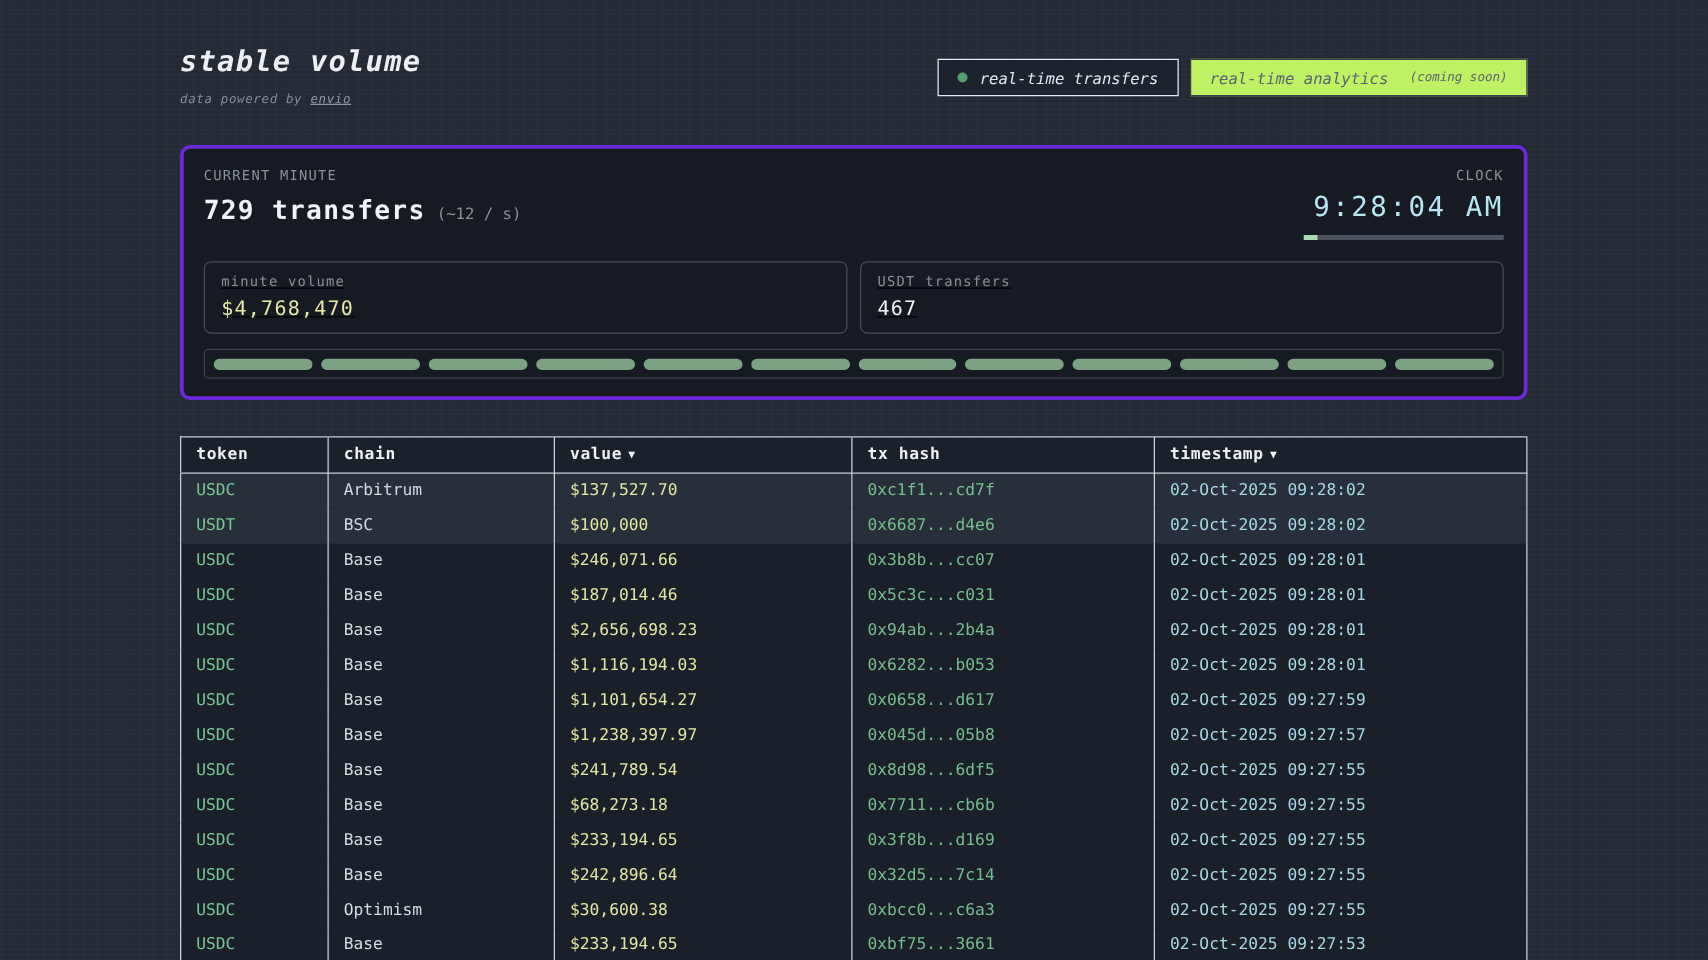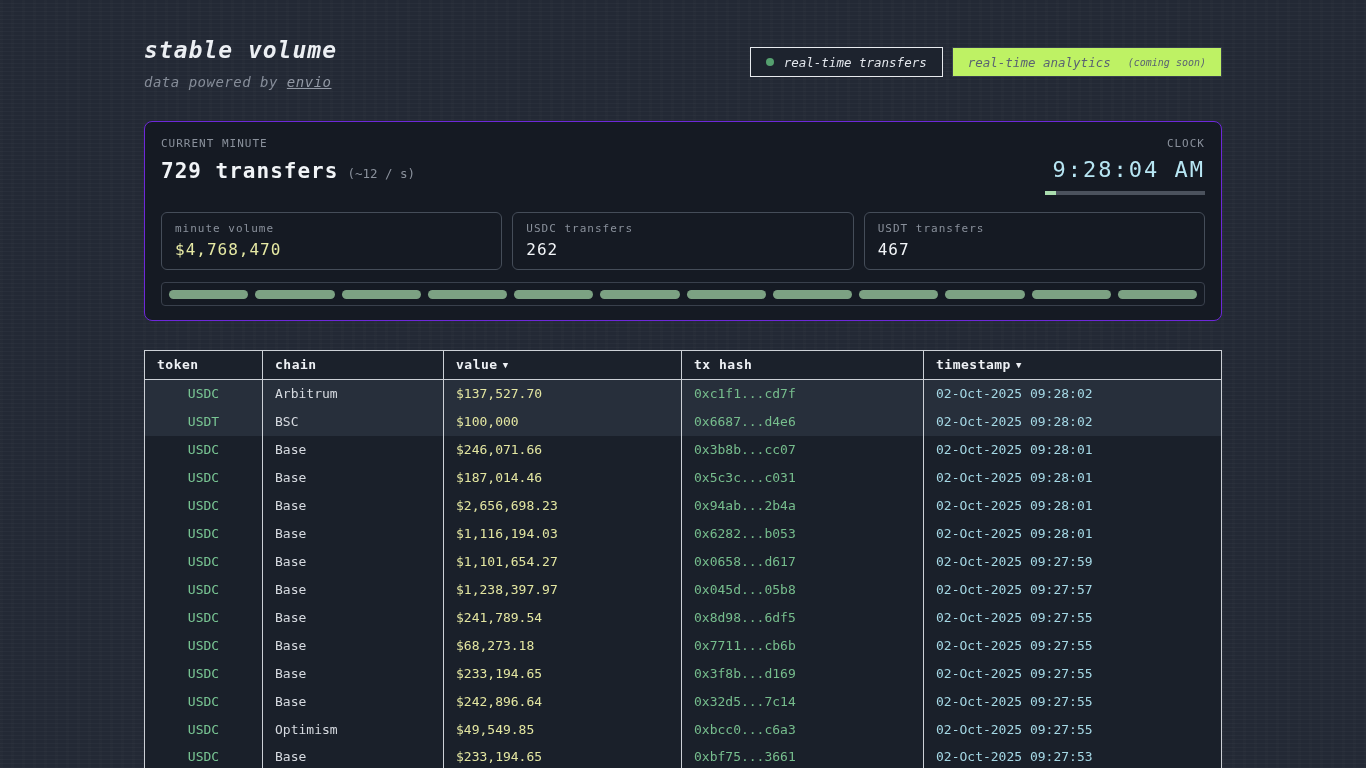--- a/index.html
+++ b/index.html
@@ -34,21 +34,21 @@
     font-style: italic;
   }
   .title {
     font-size: 23px;
     font-weight: bold;
     color: #eceff3;
     letter-spacing: 1px;
   }
   .subtitle {
     margin-top: 11px;
-    font-size: 14px;
+    font-size: 10px;
     color: #868d99;
     letter-spacing: 0.5px;
   }
   .subtitle a {
     color: #9299a5;
     text-decoration: underline;
   }
   .tabs { display: flex; gap: 9px; margin-top: 10px; }
   .tab {
     height: 30px;
@@ -72,21 +72,21 @@
     border: 1px solid #39404e;
     background: #bef264;
     color: #5a6372;
   }
   .tab-disabled .tab-suffix { font-size: 10px; margin-left: 7px; }
 
   
   .panel {
     margin-top: 31px;
     background: #151a23;
-    border: 1px solid #6d28d9;
+    border: 3px solid #6d28d9;
     border-radius: 8px;
     padding: 15px 16px 14px 16px;
   }
   .panel-top { display: flex; justify-content: space-between; align-items: flex-start; }
   .panel-label, .card-label, .clock-label {
     font-size: 11px;
     color: #8a919c;
     letter-spacing: 1px;
   }
   .transfers-line { margin-top: 9px; display: flex; align-items: baseline; gap: 9px; }
@@ -110,20 +110,21 @@
     position: absolute; left: 0; top: 0; bottom: 0;
     background: #a9dcae;
   }
   .stats-row { display: flex; gap: 10px; margin-top: 17px; }
   .stat-card {
     flex: 1;
     border: 1px solid #454d59;
     border-radius: 6px;
     padding: 9px 13px 10px 13px;
     background: #151a23;
+    text-decoration: underline;
   }
   .card-value { margin-top: 5px; font-size: 16px; color: #f2f5f8; letter-spacing: 1px; }
   .stat-card.accent .card-value { color: #e6e9a4; }
   .segment-bar {
     margin-top: 12px;
     border: 1px solid #39404c;
     border-radius: 4px;
     padding: 4px 7px;
     display: flex;
     gap: 7px;
@@ -165,21 +166,21 @@
   th .sort { font-size: 9px; margin-left: 5px; position: relative; top: -1px; }
   td {
     font-size: 13px;
     padding: 4px 12px 5px 12px;
     height: 28px;
     border-right: 1px solid #ccd0d6;
     white-space: nowrap;
     overflow: hidden;
   }
   tr.highlight td { background: #272f3b; }
-  td.col-token { color: #79c694; text-align: center; }
+  td.col-token { color: #79c694; }
   td.col-chain { color: #d6dae0; }
   td.col-value { color: #e3e6a1; }
   td.col-hash  { color: #76bd8d; }
   td.col-timestamp { color: #a5d8e5; }
 </style>
 </head>
 <body>
 
 <div class="page">
 
@@ -214,24 +215,20 @@
         <div class="clock-time">9:28:04 AM</div>
         <div class="clock-progress">
           <div class="clock-progress-fill" style="width: 7%;"></div>
         </div>
       </div>
     </div>
     <div class="stats-row">
         <div class="stat-card accent">
           <div class="card-label">minute volume</div>
           <div class="card-value">$4,768,470</div>
-        </div>
-        <div class="stat-card">
-          <div class="card-label">USDC transfers</div>
-          <div class="card-value">262</div>
         </div>
         <div class="stat-card">
           <div class="card-label">USDT transfers</div>
           <div class="card-value">467</div>
         </div>
       </div>
     <div class="segment-bar">
         <div class="segment"></div>
         <div class="segment"></div>
         <div class="segment"></div>
@@ -345,21 +342,21 @@
         <tr>
           <td class="col-token">USDC</td>
           <td class="col-chain">Base</td>
           <td class="col-value">$242,896.64</td>
           <td class="col-hash">0x32d5...7c14</td>
           <td class="col-timestamp">02-Oct-2025 09:27:55</td>
         </tr>
         <tr>
           <td class="col-token">USDC</td>
           <td class="col-chain">Optimism</td>
-          <td class="col-value">$49,549.85</td>
+          <td class="col-value">$30,600.38</td>
           <td class="col-hash">0xbcc0...c6a3</td>
           <td class="col-timestamp">02-Oct-2025 09:27:55</td>
         </tr>
         <tr>
           <td class="col-token">USDC</td>
           <td class="col-chain">Base</td>
           <td class="col-value">$233,194.65</td>
           <td class="col-hash">0xbf75...3661</td>
           <td class="col-timestamp">02-Oct-2025 09:27:53</td>
         </tr>

